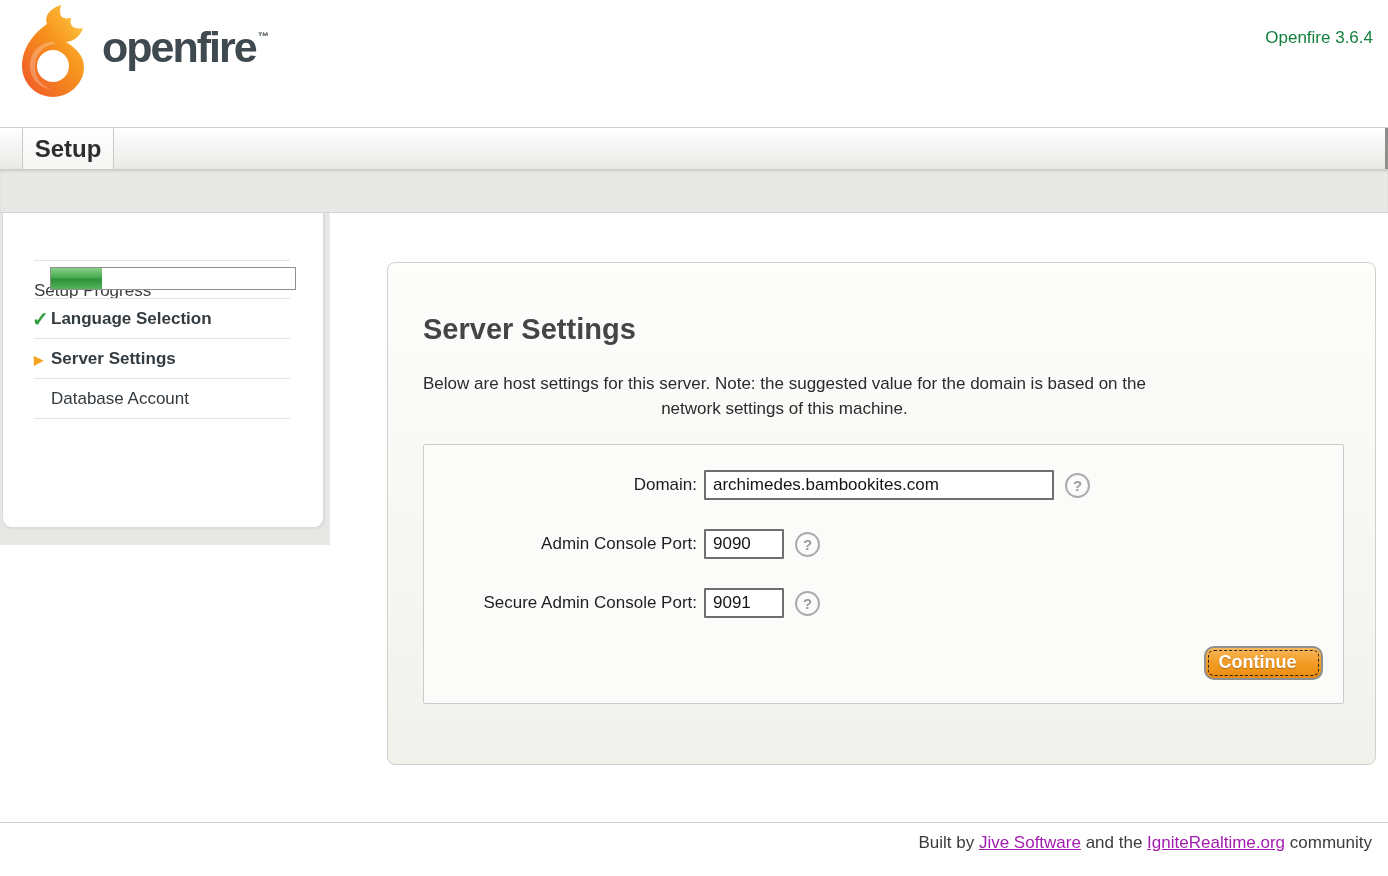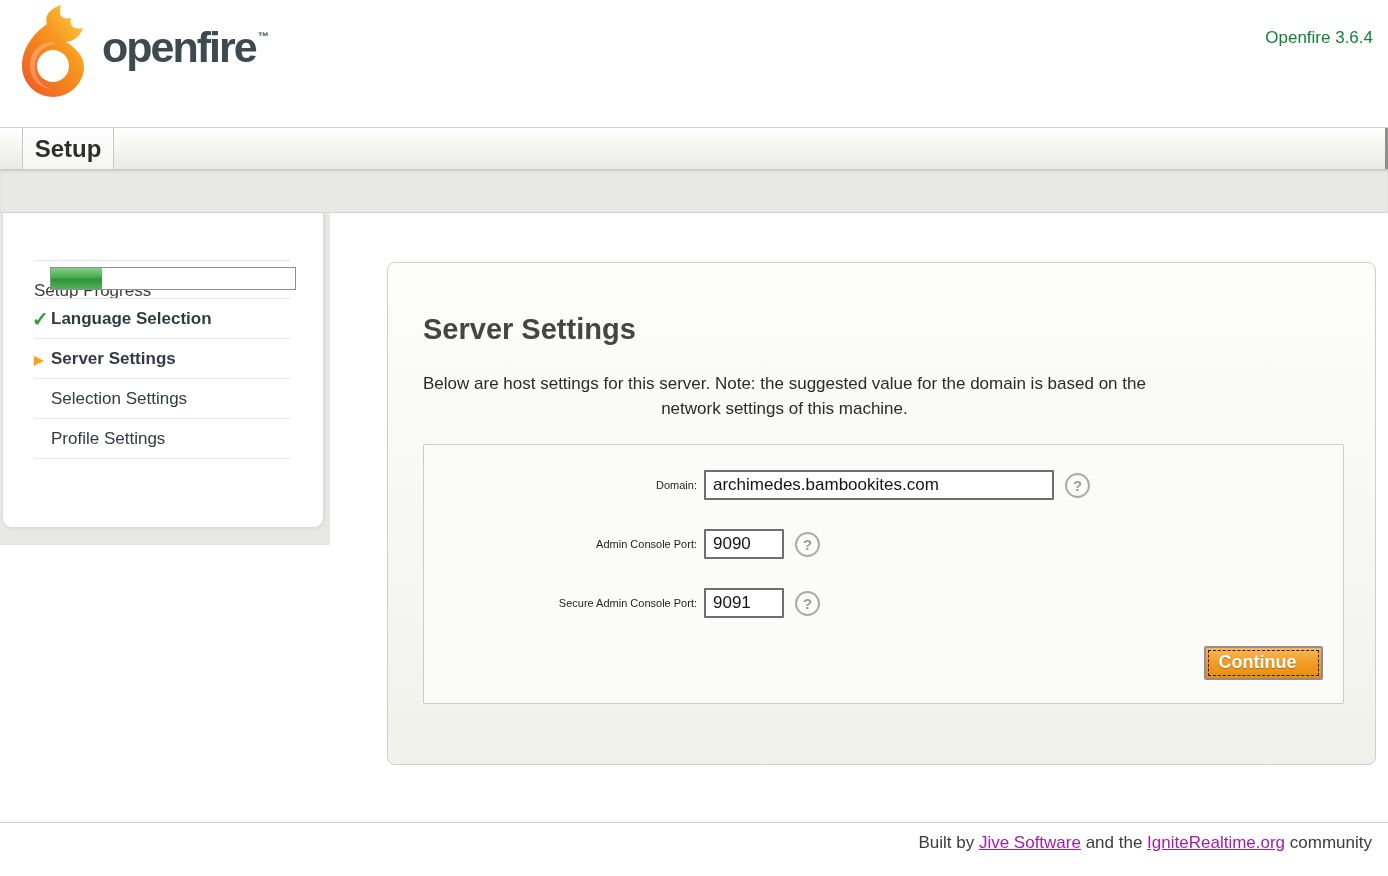--- a/index.html
+++ b/index.html
@@ -45,30 +45,30 @@
   .panel{position:absolute;left:387px;top:262px;width:989px;height:503px;box-sizing:border-box;
          border:1px solid #cfcfcb;border-radius:8px;background:linear-gradient(#fdfdfc,#f1f1ec);}
   .panel-title{position:absolute;left:35px;top:50px;margin:0;font-size:29px;font-weight:bold;color:#454545;}
   .panel-desc{position:absolute;left:35px;top:108px;font-size:17px;line-height:25px;color:#2b2b2b;text-align:center;}
   .panel-desc span{display:block;}
 
   .fieldset{position:absolute;left:35px;top:181px;width:921px;height:260px;box-sizing:border-box;
             border:1px solid #cccccc;border-radius:2px;background:#fbfbf9;}
   .frow{display:flex;align-items:center;margin-bottom:14px;margin-top:29px;}
   .frow.first{margin-top:25px;}
-  .flabel{width:273px;padding-right:7px;text-align:right;font-size:11px;color:#1f1f1f;flex:none;}
+  .flabel{width:273px;padding-right:7px;text-align:right;font-size:17px;color:#1f1f1f;flex:none;}
   .finput{height:30px;box-sizing:border-box;border:2px solid #6f6f6f;border-radius:1px;background:#fff;
           font-family:"Liberation Sans",sans-serif;font-size:17px;color:#141414;padding:0 7px;}
   .finput.wide{width:350px;}
   .finput.narrow{width:80px;}
   .help{width:25px;height:25px;box-sizing:border-box;margin-left:11px;border:2px solid #ababab;border-radius:50%;
         color:#9a9a9a;font-size:15px;font-weight:bold;display:flex;align-items:center;justify-content:center;
         background:transparent;cursor:pointer;flex:none;}
   .continue{position:absolute;right:20px;bottom:23px;width:119px;height:34px;box-sizing:border-box;
-            border:2px solid #8f8f8f;border-radius:2px;cursor:pointer;
+            border:2px solid #8f8f8f;border-radius:10px;cursor:pointer;
             background:linear-gradient(#f9b85c 0%,#f29d26 48%,#ea8c10 100%);
             color:#fff;font-family:"Liberation Sans",sans-serif;font-size:18px;font-weight:bold;
             text-shadow:0 1px 1px rgba(130,65,0,0.55);
             outline:1px dashed #222;outline-offset:-5px;padding:0 12px 2px 0;}
 
   
   .footer-line{position:absolute;left:0;top:822px;width:100%;height:1px;background:#ccccca;}
   .footer{position:absolute;right:16px;top:833px;font-size:17px;color:#3c3c3c;white-space:nowrap;}
   .footer a{color:#a21caf;text-decoration:underline;cursor:pointer;}
 </style>
@@ -114,25 +114,21 @@
         <span class="icon-check">✓</span>
         <span>Language Selection</span>
         <span class="isep"></span>
       </div>
       <div class="side-item bold">
         <span class="icon-arrow">▶</span>
         <span>Server Settings</span>
         <span class="isep"></span>
       </div>
       <div class="side-item">
-        <span>Selection Settings</span>
-        <span class="isep"></span>
-      </div>
-      <div class="side-item">
-        <span>Profile Settings</span>
+        <span>Database Account</span>
         <span class="isep"></span>
       </div>
     </div>
   </div>
 
   <div class="panel">
     <h1 class="panel-title">Server Settings</h1>
     <div class="panel-desc">
       <span>Below are host settings for this server. Note: the suggested value for the domain is based on the</span>
       <span>network settings of this machine.</span>

